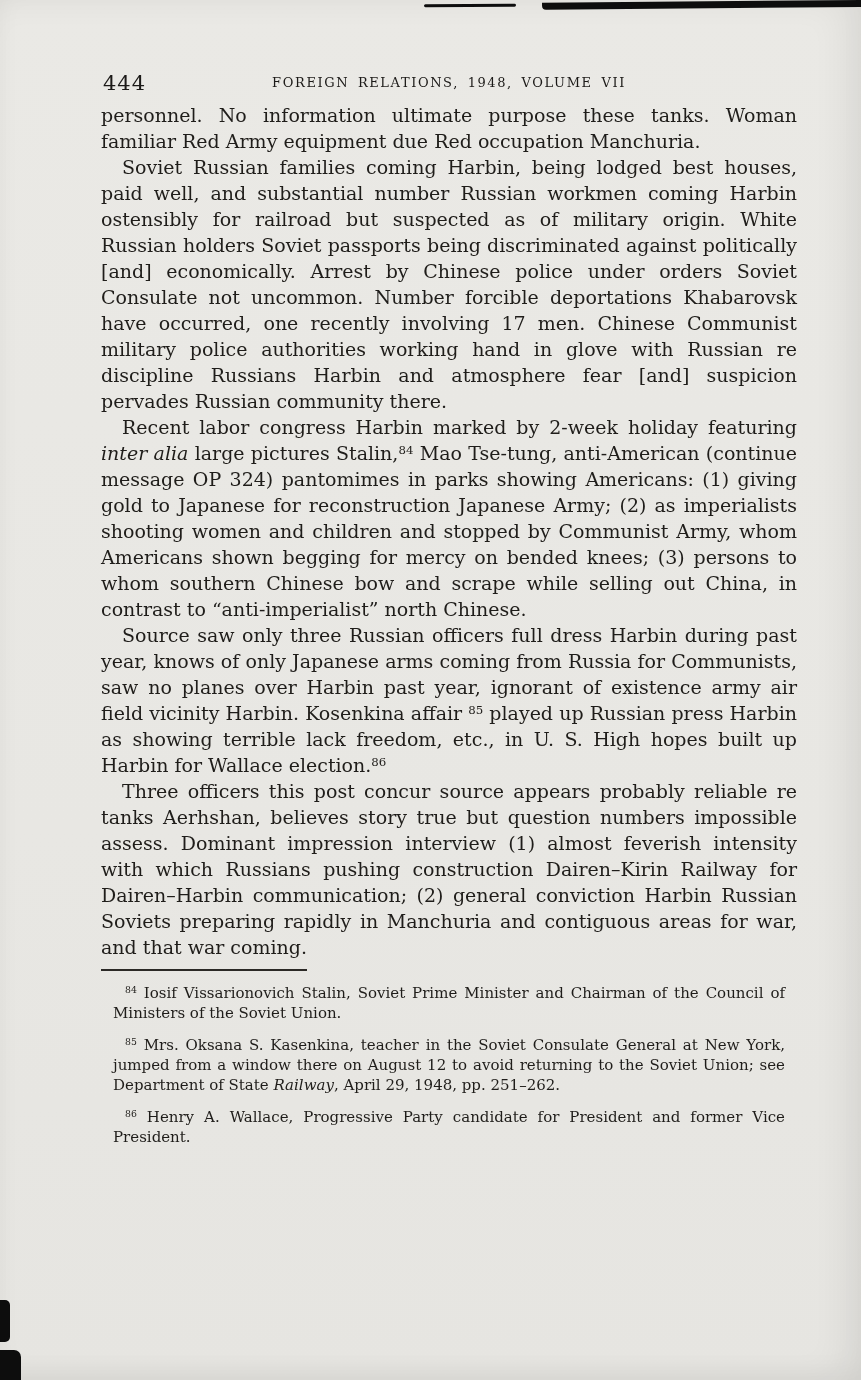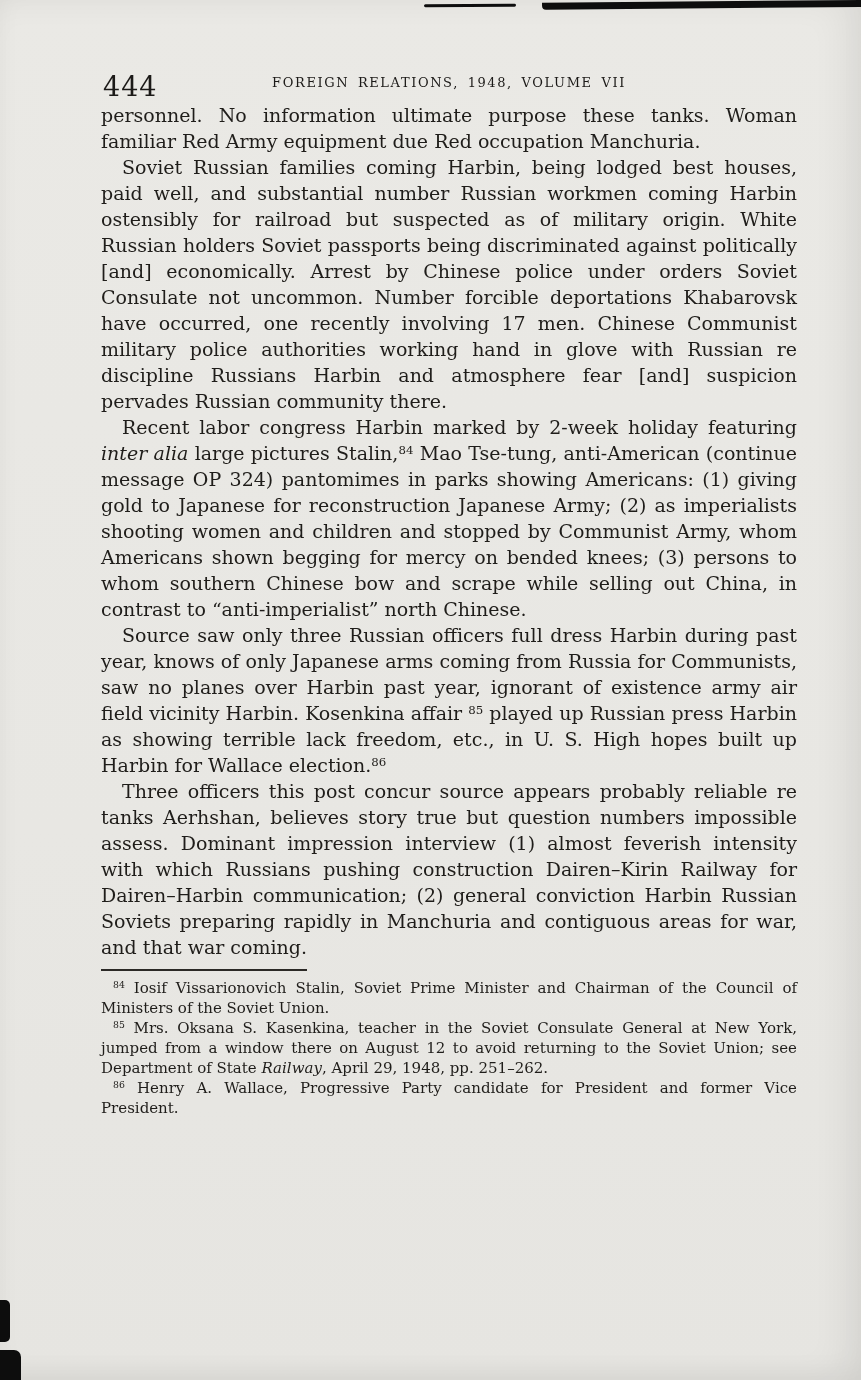--- a/index.html
+++ b/index.html
@@ -24,21 +24,21 @@
     width: 696px;
   }
   .running-head {
     position: relative;
     height: 32px;
   }
   .page-num {
     position: absolute;
     left: 2px;
     top: 1px;
-    font-size: 27px;
+    font-size: 21px;
     letter-spacing: 1px;
     color: #1c1a18;
   }
   .head-title {
     display: block;
     text-align: center;
     padding-top: 5px;
     font-size: 13px;
     letter-spacing: 1.6px;
     word-spacing: 3px;
@@ -74,21 +74,21 @@
     border-top: 2px solid #2b2926;
   }
   .footnotes {
     margin-top: 7px;
     font-size: 15px;
     line-height: 20px;
     text-align: justify;
     color: #1f1d1a;
   }
   .footnote {
-    margin: 0;
+    margin: 12px;
     text-indent: 12px;
   }
   
   .artifact {
     position: absolute;
     background: #0d0d0d;
   }
   .artifact-top-dash {
     left: 424px;
     top: 4px;

